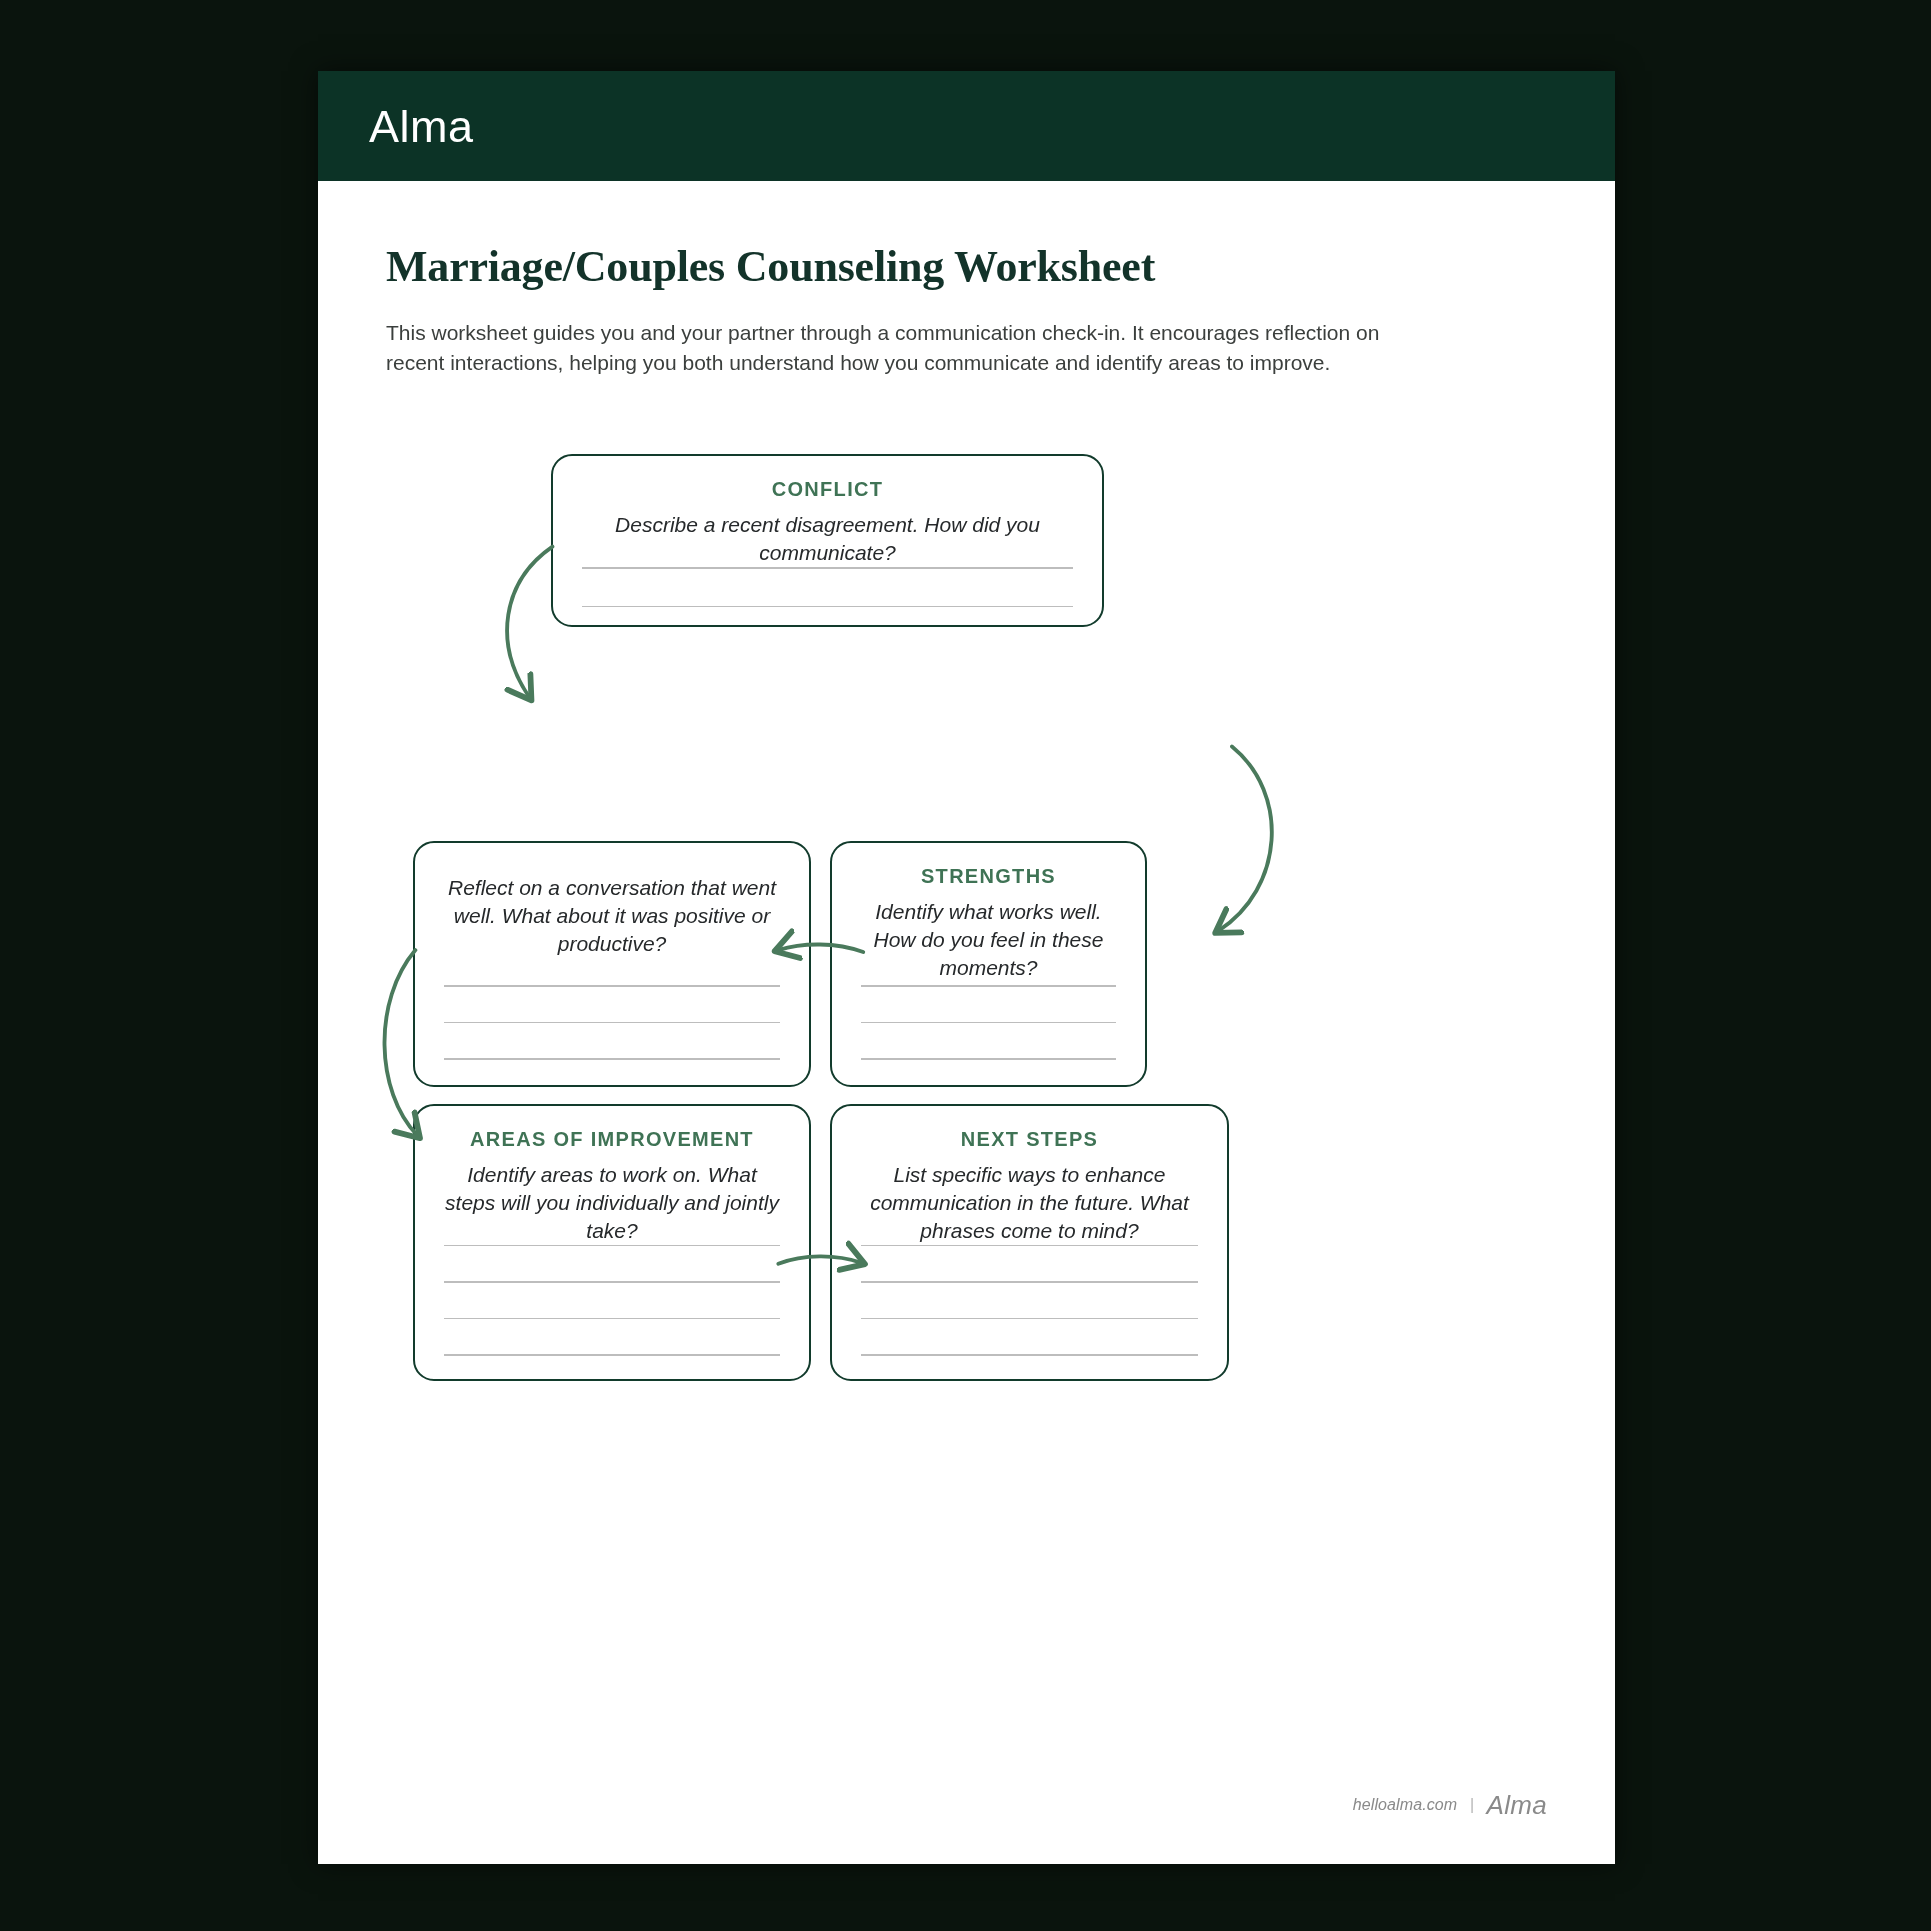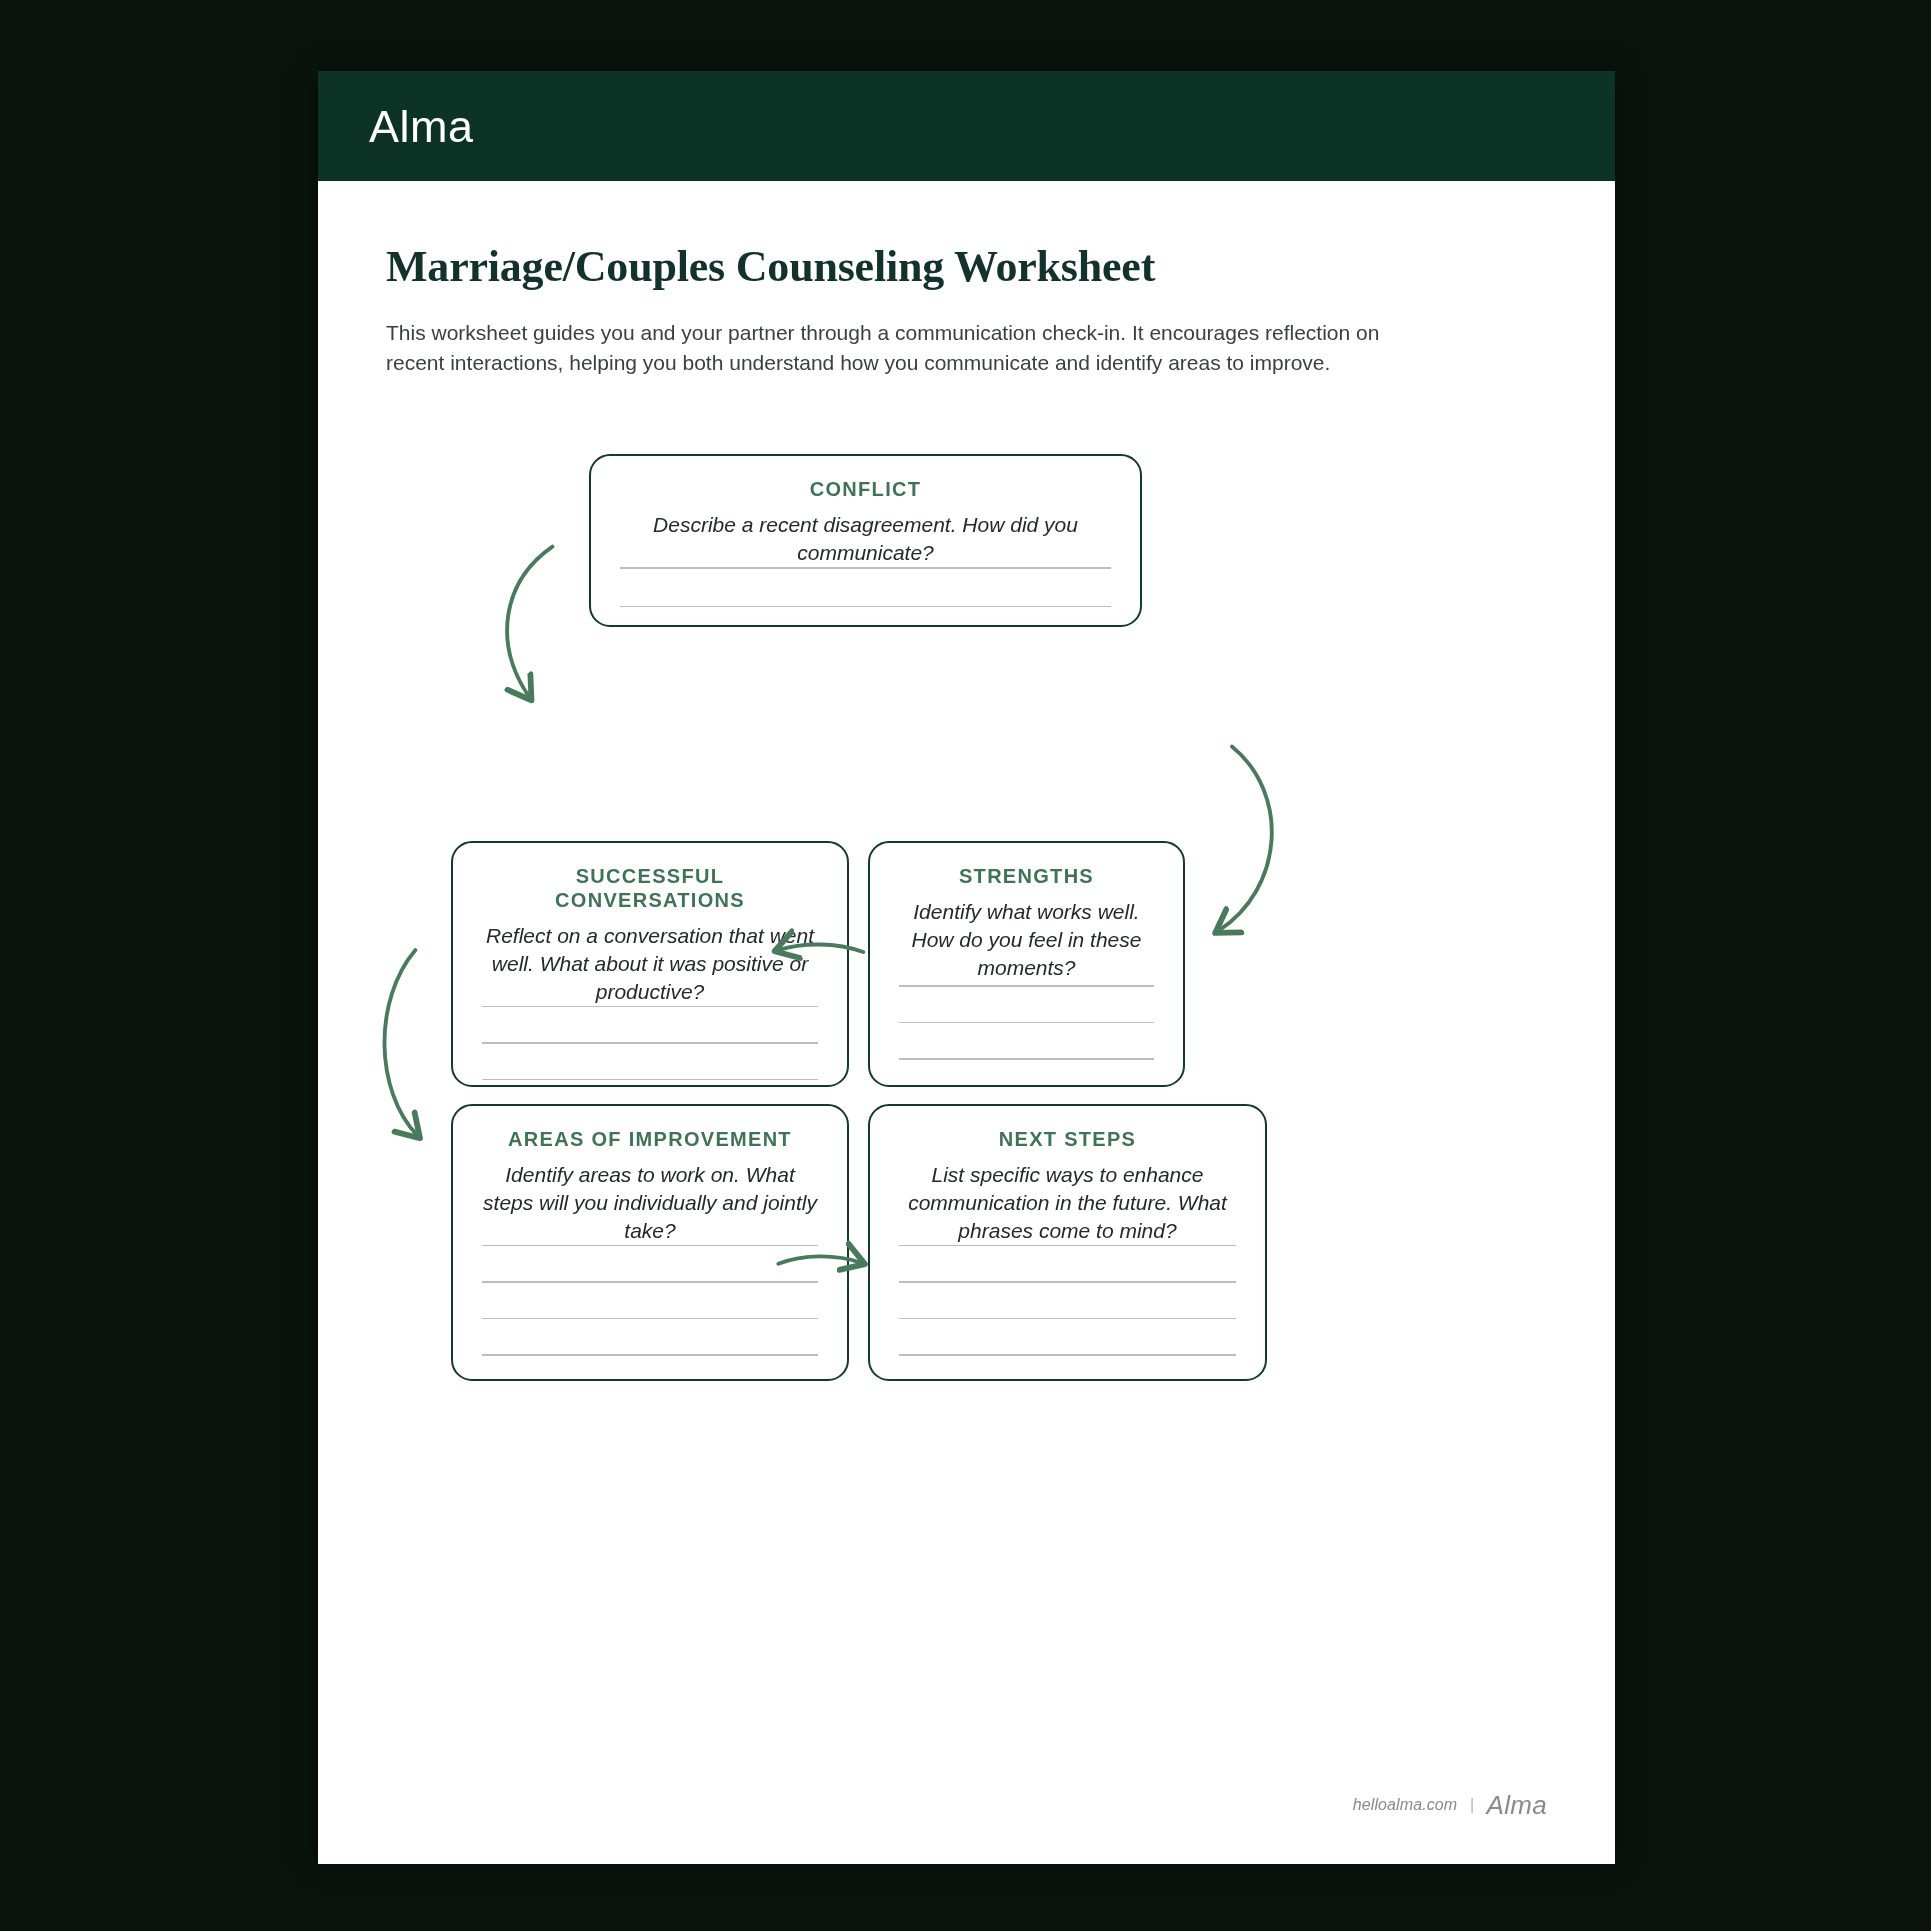--- a/index.html
+++ b/index.html
@@ -85,21 +85,20 @@
 
   .box {
     position: absolute;
     border: 2.4px solid #123b2c;
     border-radius: 21px;
     background: #ffffff;
     z-index: 2;
     padding: 21px 29px 0 29px;
     display: flex;
     flex-direction: column;
-    margin-left: 38px;
   }
 
   .box-heading {
     text-align: center;
     color: #3f7355;
     font-weight: 700;
     font-size: 20px;
     letter-spacing: 1.3px;
     line-height: 1.2;
   }
@@ -194,21 +193,20 @@
           <div class="box-heading">CONFLICT</div>
           <div class="box-prompt">Describe a recent disagreement. How did you communicate?</div>
           <div class="lines" style="padding-bottom:21px">
             <div class="wline" style="margin-bottom:37px"></div>
             <div class="wline"></div>
           </div>
         </div>
 
 
         <div class="box" id="box-successful">
-          <div class="box-heading">SUCCESSFUL CONVERSATIONS</div>
           <div class="box-prompt">Reflect on a conversation that went well. What about it was positive or productive?</div>
           <div class="lines" style="padding-bottom:25px">
             <div class="wline" style="margin-bottom:35px"></div>
             <div class="wline" style="margin-bottom:35px"></div>
             <div class="wline"></div>
           </div>
         </div>
 
         <div class="box" id="box-strengths">
           <div class="box-heading">STRENGTHS</div>

